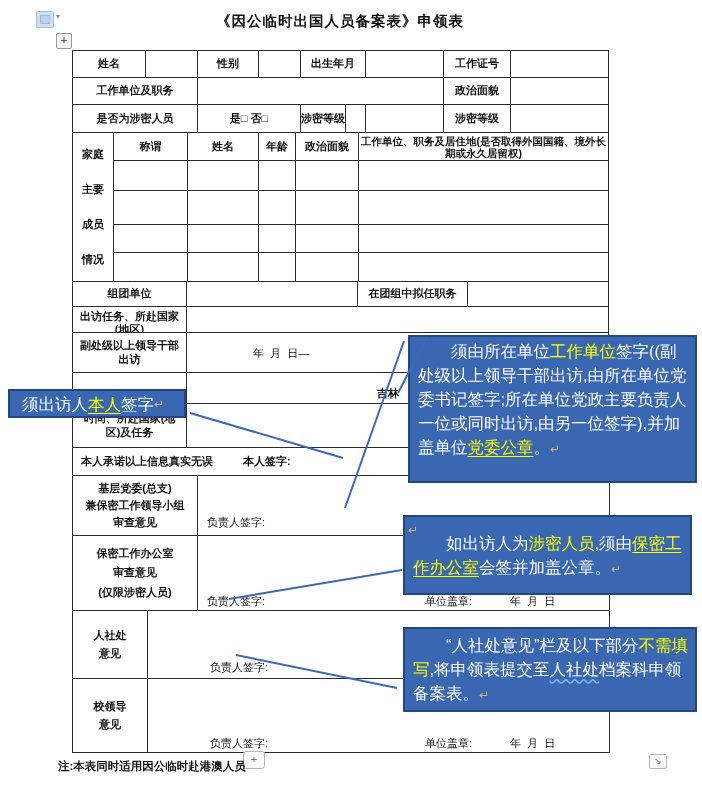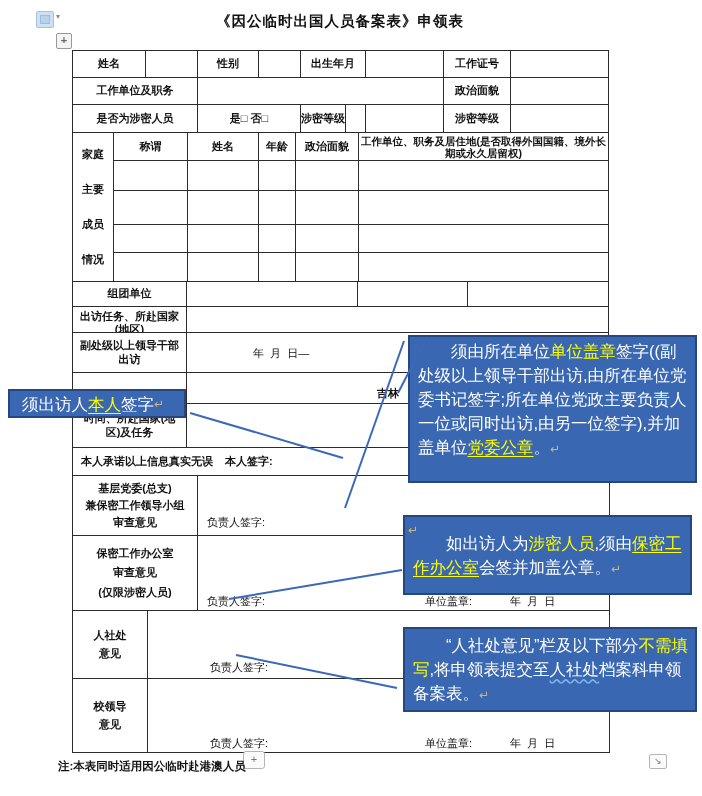--- a/index.html
+++ b/index.html
@@ -109,39 +109,40 @@
   <div class="c" style="left:358px;top:224px;width:251px;height:29px"></div>
 
   <div class="c" style="left:113px;top:252px;width:75px;height:30px"></div>
   <div class="c" style="left:187px;top:252px;width:72px;height:30px"></div>
   <div class="c" style="left:258px;top:252px;width:38px;height:30px"></div>
   <div class="c" style="left:295px;top:252px;width:64px;height:30px"></div>
   <div class="c" style="left:358px;top:252px;width:251px;height:30px"></div>
 
   <div class="c" style="left:72px;top:281px;width:115px;height:26px">组团单位</div>
   <div class="c" style="left:186px;top:281px;width:172px;height:26px"></div>
+  <div class="c" style="left:357px;top:281px;width:111px;height:26px">在团组中拟任职务</div>
   <div class="c" style="left:467px;top:281px;width:142px;height:26px"></div>
 
   <div class="c" style="left:72px;top:306px;width:115px;height:27px;padding:16px 4px">出访任务、所赴国家(地区)</div>
   <div class="c" style="left:186px;top:306px;width:423px;height:27px"></div>
 
   <div class="c" style="left:72px;top:332px;width:115px;height:41px;padding:0 4px">副处级以上领导干部出访</div>
   <div class="c" style="left:186px;top:332px;width:423px;height:41px"></div>
   <span class="txt" style="left:253px;top:346px">年  月  日—</span>
 
   <div class="c" style="left:72px;top:372px;width:115px;height:32px"></div>
   <div class="c" style="left:186px;top:372px;width:423px;height:32px"></div>
   <span class="jl">吉林</span>
 
   <div class="c" style="left:72px;top:403px;width:115px;height:45px;padding:0 4px">时间、所赴国家(地区)及任务</div>
   <div class="c" style="left:186px;top:403px;width:423px;height:45px"></div>
 
   <div class="c left" style="left:72px;top:447px;width:537px;height:29px;padding-left:8px">
     <span>本人承诺以上信息真实无误</span>
-    <span style="margin-left:12px">本人签字:</span>
+    <span style="margin-left:30px">本人签字:</span>
   </div>
 
   <div class="c col" style="left:72px;top:475px;width:126px;height:61px">
     <span>基层党委(总支)</span>
     <span>兼保密工作领导小组</span>
     <span>审查意见</span>
   </div>
   <div class="c" style="left:197px;top:475px;width:413px;height:61px"></div>
   <span class="txt" style="left:207px;top:515px">负责人签字:</span>
 
@@ -174,21 +175,21 @@
   <div class="note">注:本表同时适用因公临时赴港澳人员</div>
 
   <div class="callout" style="left:8px;top:389px;width:178px;height:29px;display:flex;align-items:center;padding-left:12px">
     <span>须出访人</span>
       <span class="yel u">本人</span>
       <span>签字</span>
       <span class="ret">↵</span>
   </div>
 
   <div class="callout" style="left:408px;top:335px;width:289px;height:148px">
-    <p><span>须由所在单位</span><span class="yel">单位盖章</span><span>签字((副处级以上领导干部出访,由所在单位党委书记签字;所在单位党政主要负责人一位或同时出访,由另一位签字),并加盖单位</span><span class="yel u">党委公章</span><span>。</span><span class="ret">↵</span></p>
+    <p><span>须由所在单位</span><span class="yel">工作单位</span><span>签字((副处级以上领导干部出访,由所在单位党委书记签字;所在单位党政主要负责人一位或同时出访,由另一位签字),并加盖单位</span><span class="yel u">党委公章</span><span>。</span><span class="ret">↵</span></p>
   </div>
 
   <div class="callout" style="left:403px;top:515px;width:289px;height:80px">
     <span class="ret" style="position:absolute;left:3px;top:1px">↵</span>
     <p style="margin-top:12px"><span>如出访人为</span><span class="yel">涉密人员</span><span>,须由</span><span class="yel u">保密工作办公室</span><span>会签并加盖公章。</span><span class="ret">↵</span></p>
   </div>
 
   <div class="callout" style="left:403px;top:627px;width:294px;height:85px">
     <p style="padding-top:4px"><span>“人社处意见”栏及以下部分</span><span class="yel">不需填写</span><span>,将申领表提交至</span><span class="wavy">人社处</span><span>档案科申领备案表。</span><span class="ret">↵</span></p>
   </div>

